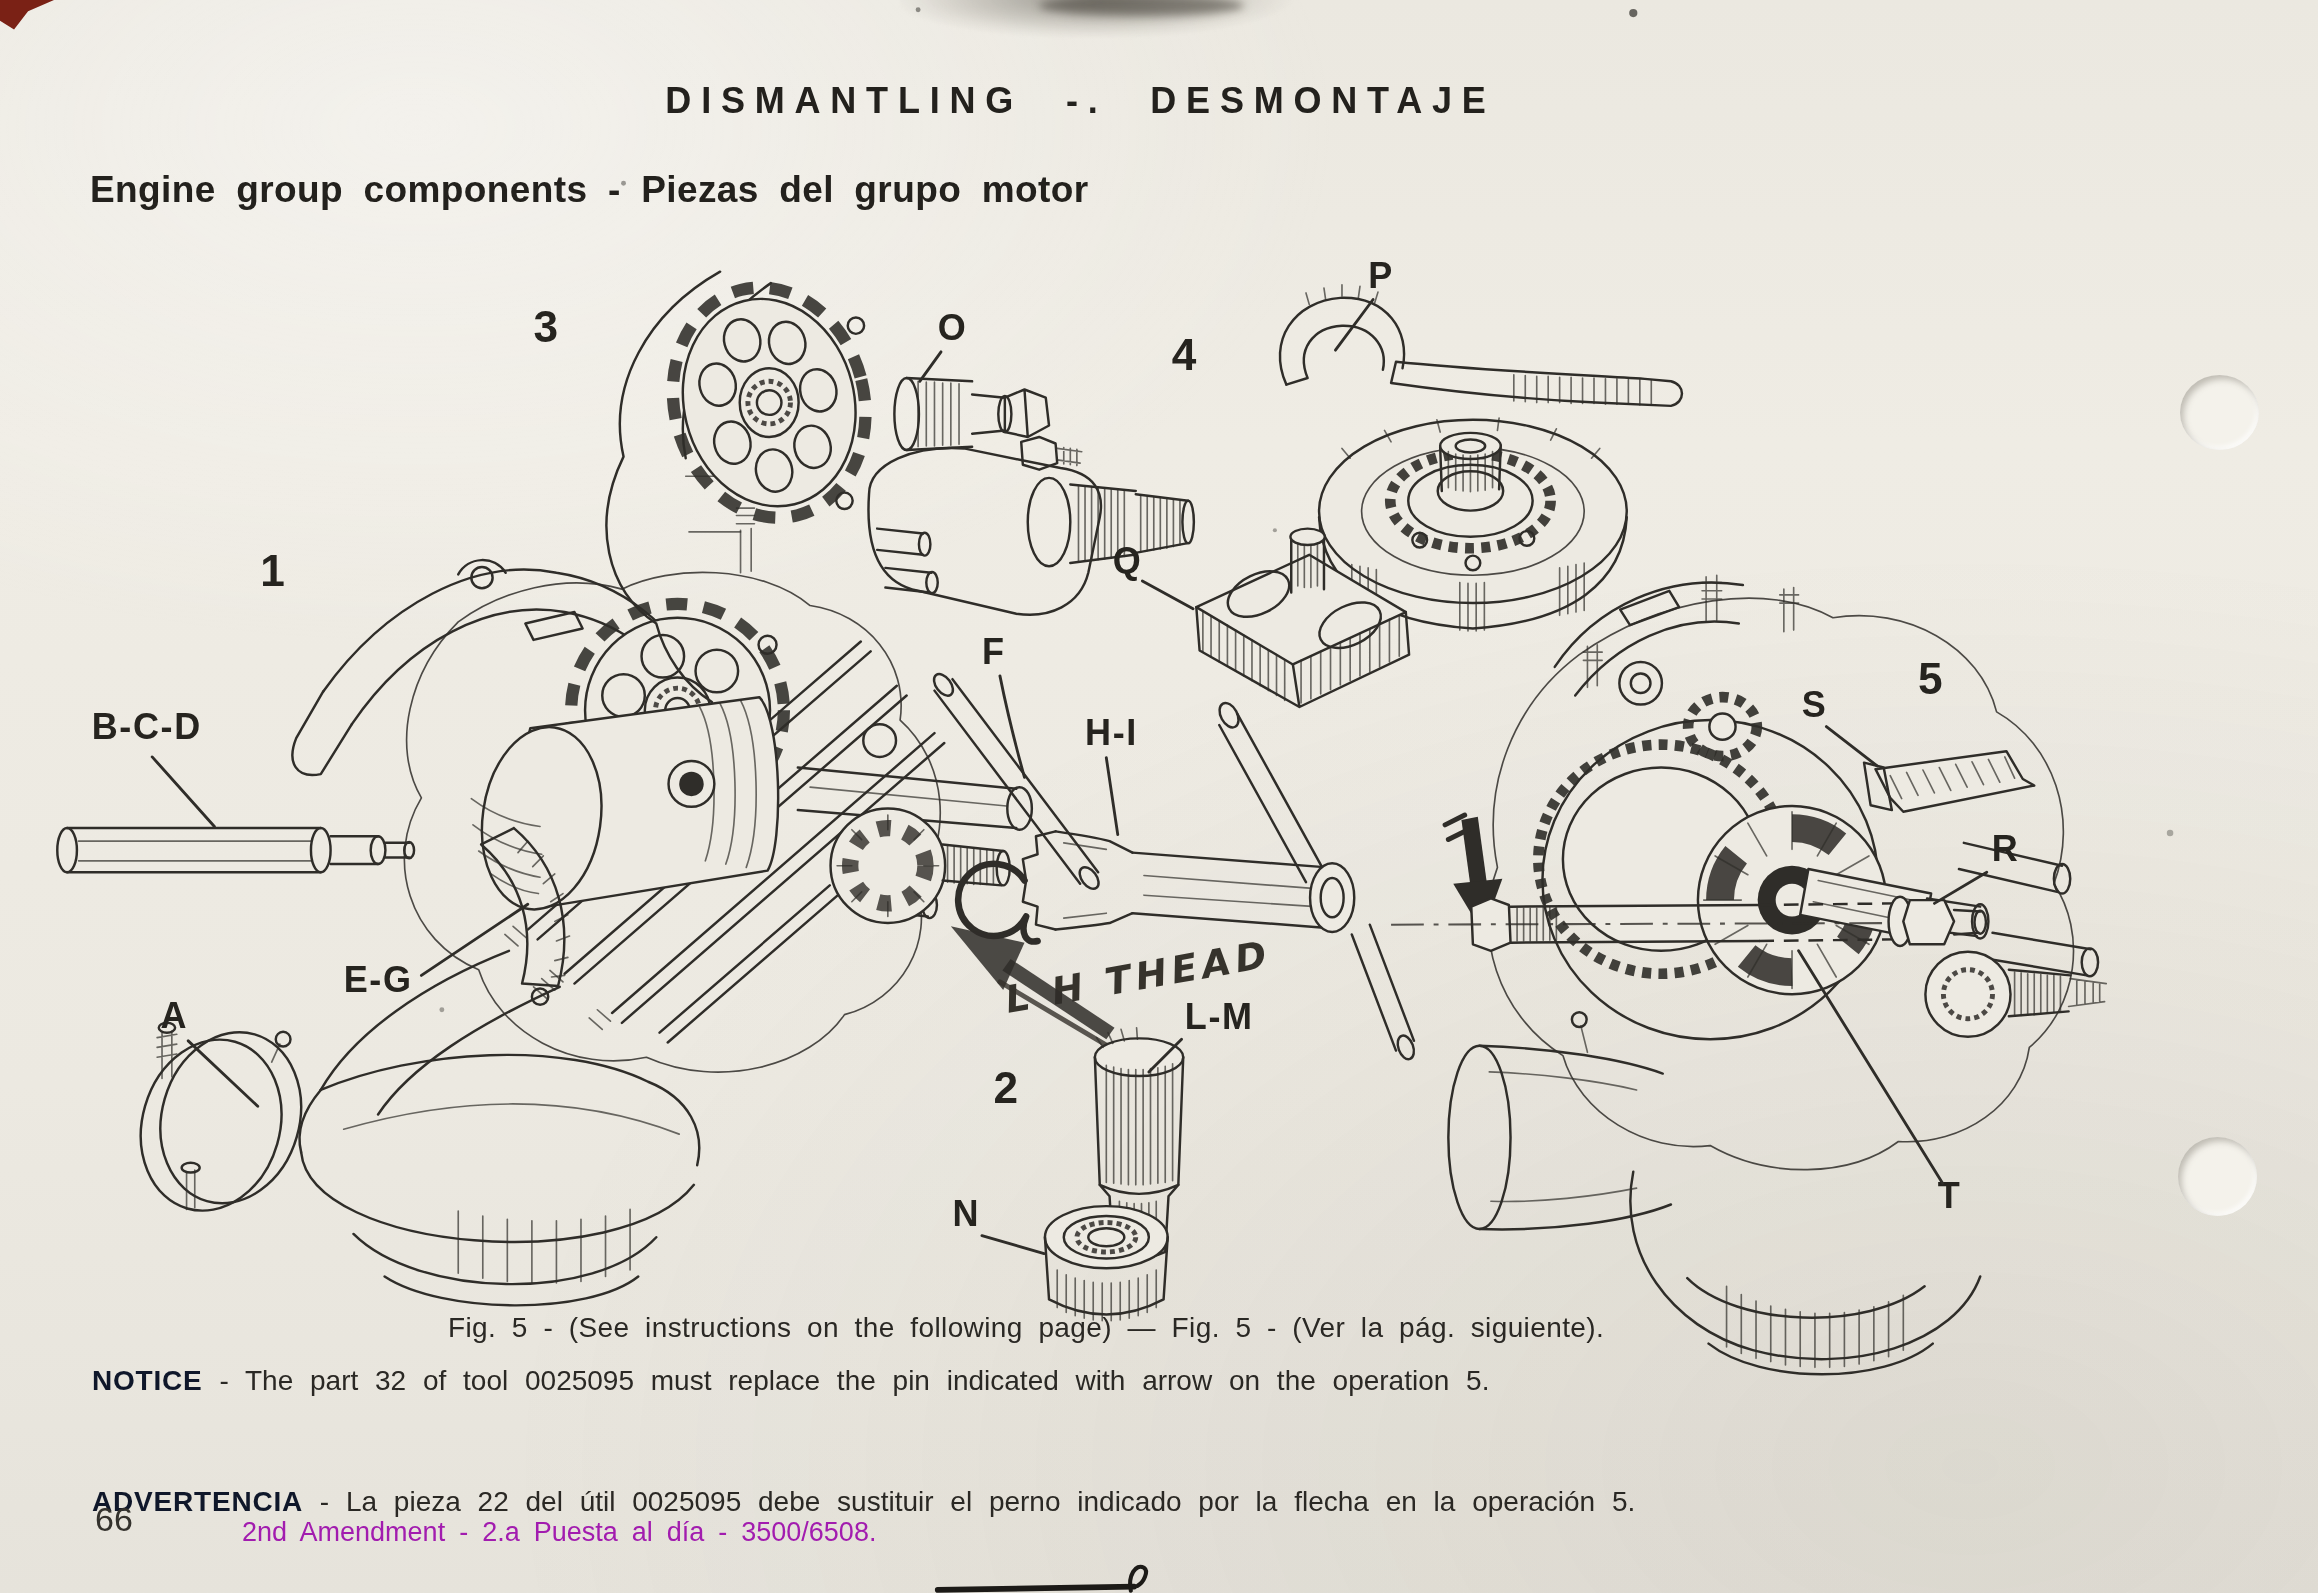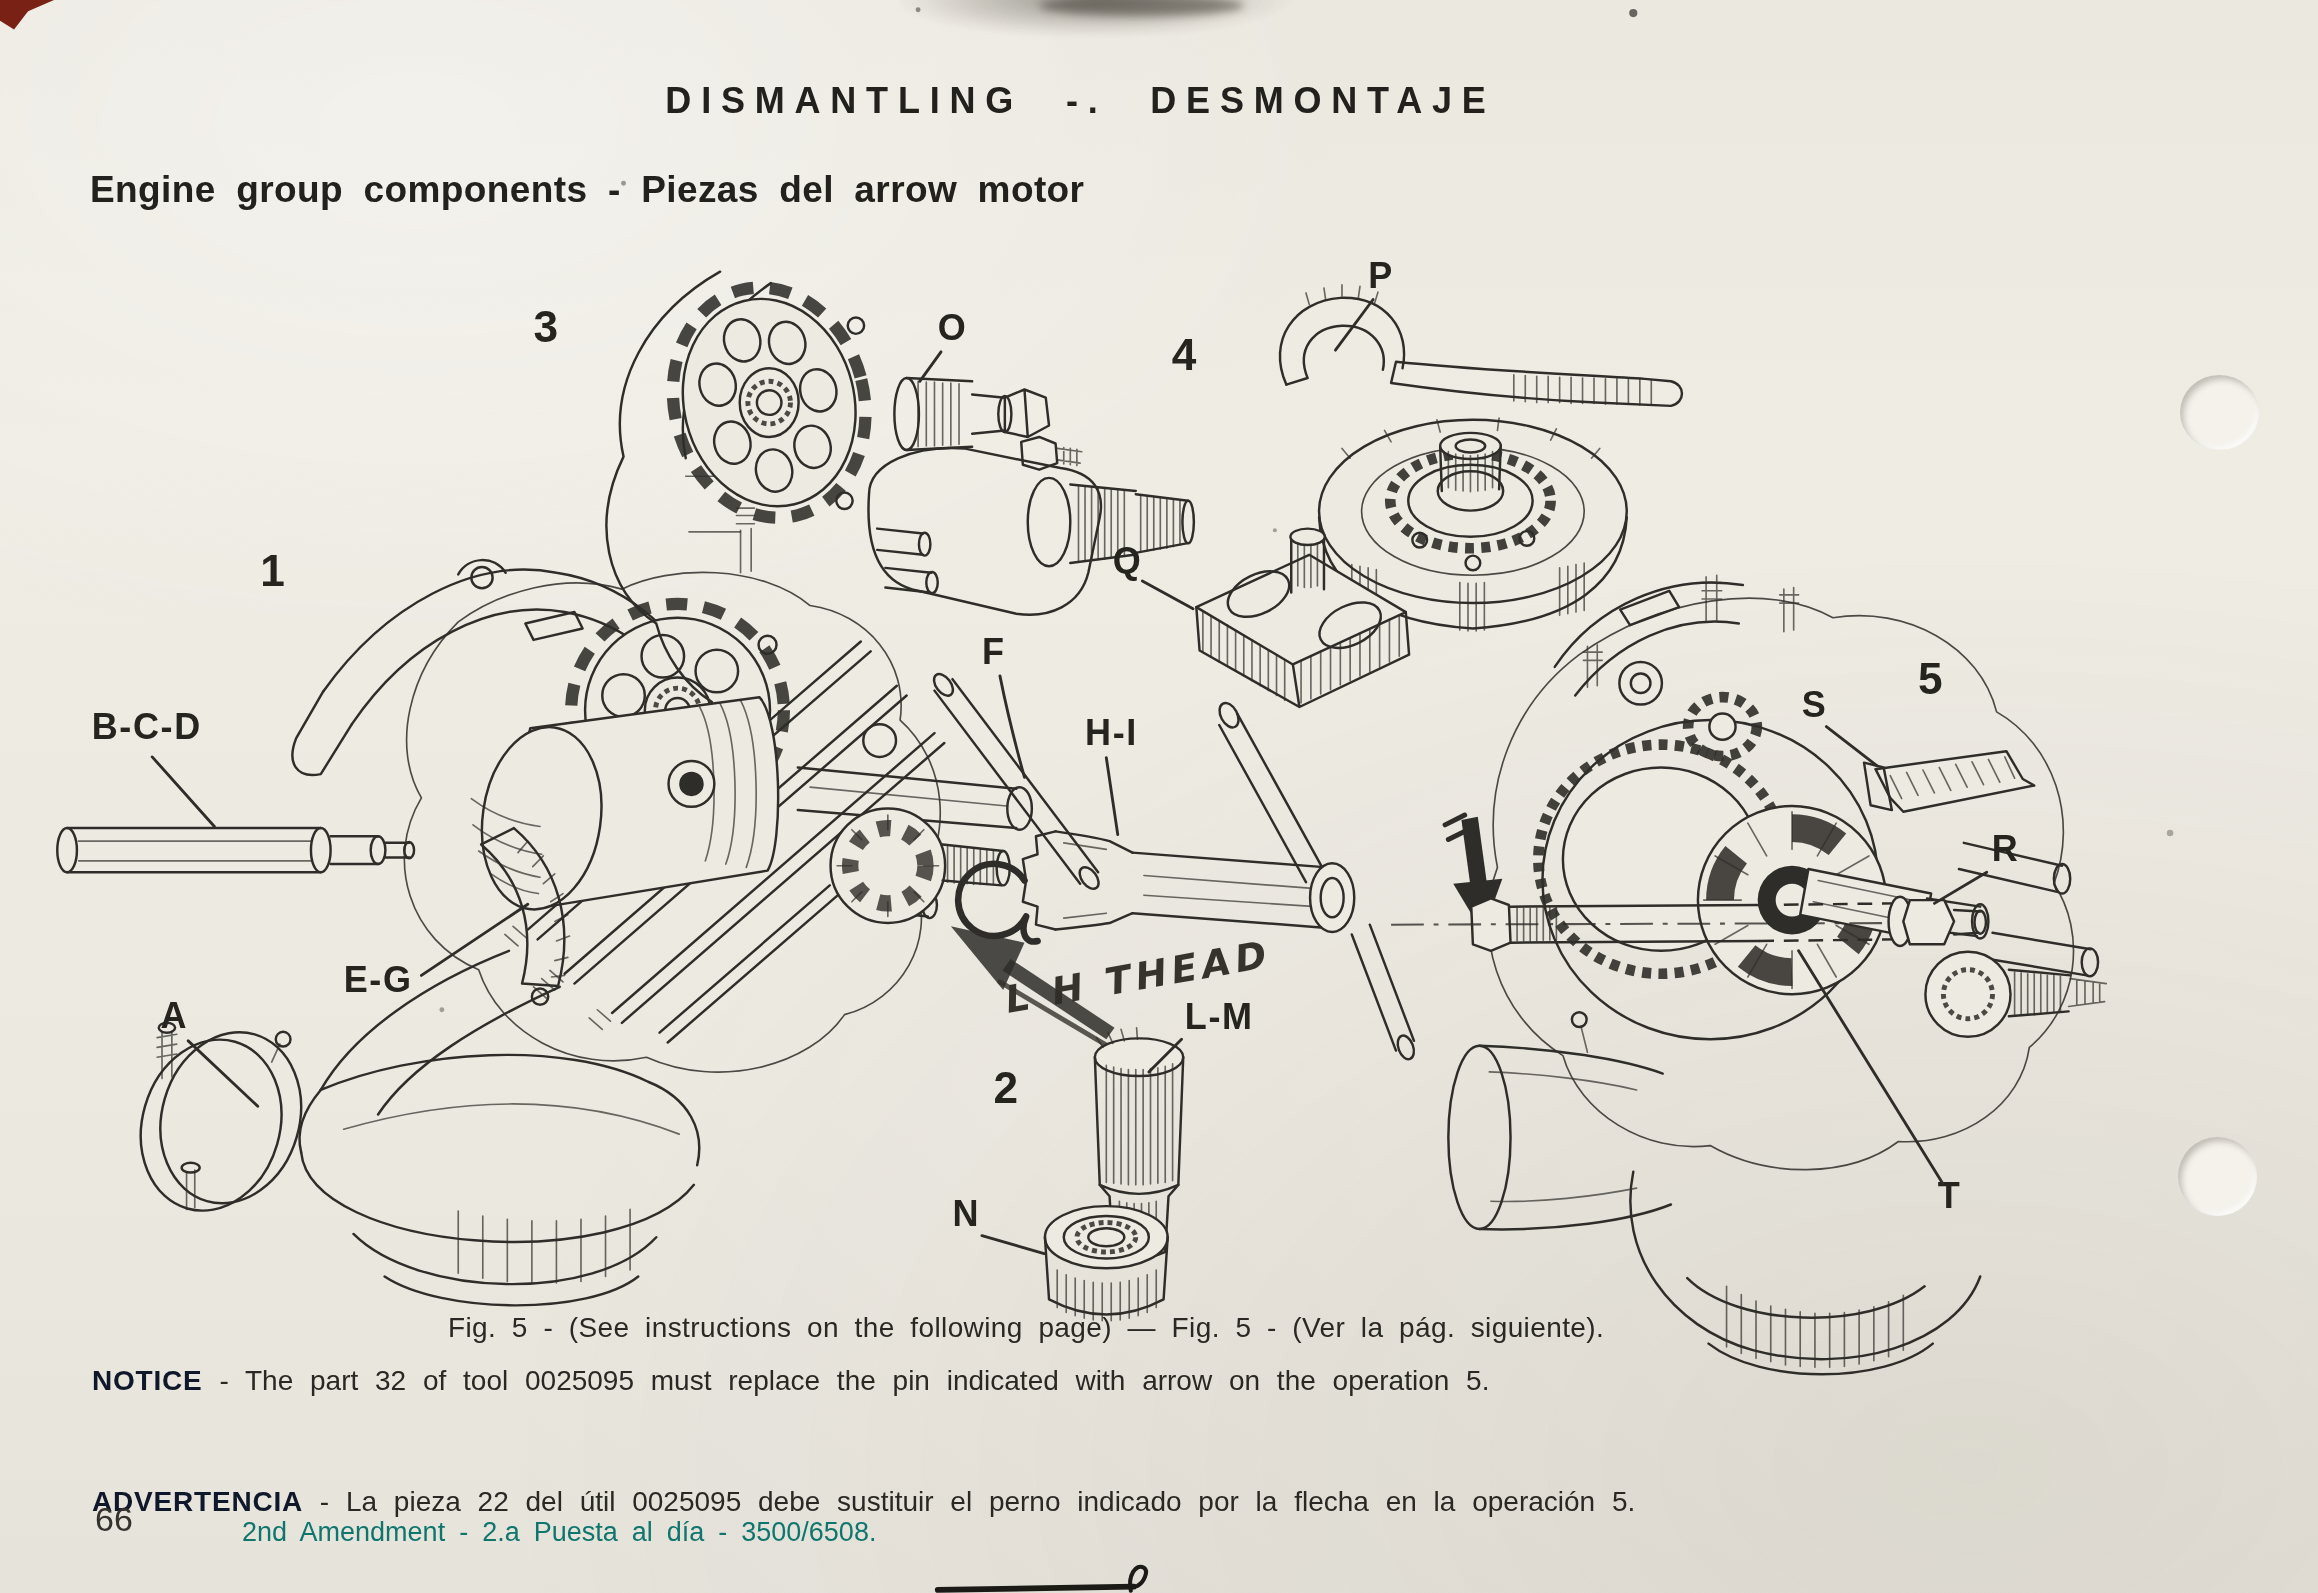--- a/index.html
+++ b/index.html
@@ -15,21 +15,21 @@
   .abs{position:absolute;}
   .title{left:573px;top:80px;width:1015px;text-align:center;font-size:36px;font-weight:700;
          letter-spacing:9.8px;word-spacing:23px;color:#23211d;white-space:nowrap;}
   .subtitle{left:90px;top:169px;font-size:37px;font-weight:700;letter-spacing:0.4px;
             word-spacing:9.8px;color:#23211d;white-space:nowrap;}
   .caption{left:448px;top:1312px;font-size:28px;word-spacing:7.4px;letter-spacing:0.4px;white-space:nowrap;}
   .notice{left:92px;top:1365px;font-size:28px;word-spacing:9px;white-space:nowrap;}
   .advert{left:92px;top:1486px;font-size:28px;word-spacing:9px;white-space:nowrap;}
   .notice b,.advert b{font-weight:700;letter-spacing:0.8px;color:#0f172a;}
   .pagenum{left:95px;top:1500px;font-size:34px;color:#34322d;}
-  .footer{left:242px;top:1517px;font-size:27px;word-spacing:6.5px;color:#0f766e;white-space:nowrap;}
+  .footer{left:242px;top:1517px;font-size:27px;word-spacing:6.5px;color:#a21caf;white-space:nowrap;}
 
   .smudge{left:900px;top:-13px;width:458px;height:72px;
     background:radial-gradient(55% 70% at 42% 16%, rgba(82,78,70,.55), rgba(110,106,96,.26) 48%, rgba(140,136,126,.12) 66%, transparent 80%);
     filter:blur(1.6px);}
   .smudge-core{left:1039px;top:-4.9px;width:205px;height:21px;background:rgba(58,54,46,.5);
     border-radius:50%;filter:blur(4.1px);}
   .corner-mark{left:0;top:0;width:54px;height:29.5px;background:#7a2115;
     clip-path:polygon(0 0,100% 0,52% 38%,26% 100%,0 70%);}
   .punch{border-radius:50%;background:#f4f2eb;
     box-shadow:inset 3.3px 4.1px 6.5px rgba(95,90,78,.35), inset -2.5px -3.3px 4.9px rgba(255,255,255,.75);}
@@ -55,21 +55,21 @@
 
 <div class="page">
 
   <div class="abs corner-mark"></div>
   <div class="abs smudge"></div>
   <div class="abs smudge-core"></div>
   <div class="abs punch punch1"></div>
   <div class="abs punch punch2"></div>
 
   <div class="abs title">DISMANTLING -. DESMONTAJE</div>
-  <div class="abs subtitle">Engine group components - Piezas del arrow motor</div>
+  <div class="abs subtitle">Engine group components - Piezas del grupo motor</div>
 
   <svg id="fig" width="2319" height="1594" viewBox="0 0 2834 1948">
 
     <g>
       <path class="s t" d="M560,760 C500,820 478,912 515,975 C470,1050 500,1150 585,1185 C610,1262 700,1312 790,1292 C880,1332 990,1302 1032,1240 C1102,1222 1142,1150 1120,1085 C1166,1020 1156,930 1100,880 C1110,810 1060,750 990,740 C930,690 820,690 760,720 C690,700 612,722 560,760 Z"></path>
       <path class="s" d="M395,845 C470,740 580,680 680,700 C760,712 828,768 850,830"></path>
       <path class="s" d="M430,885 C500,782 600,732 690,748 C755,760 808,800 830,848"></path>
       <path class="s" d="M395,845 L362,902 C350,932 362,952 392,946 L430,885"></path>
       <path class="s" d="M560,702 C572,680 604,678 618,700"></path>
       <circle class="s" cx="589" cy="706" r="13"></circle>

